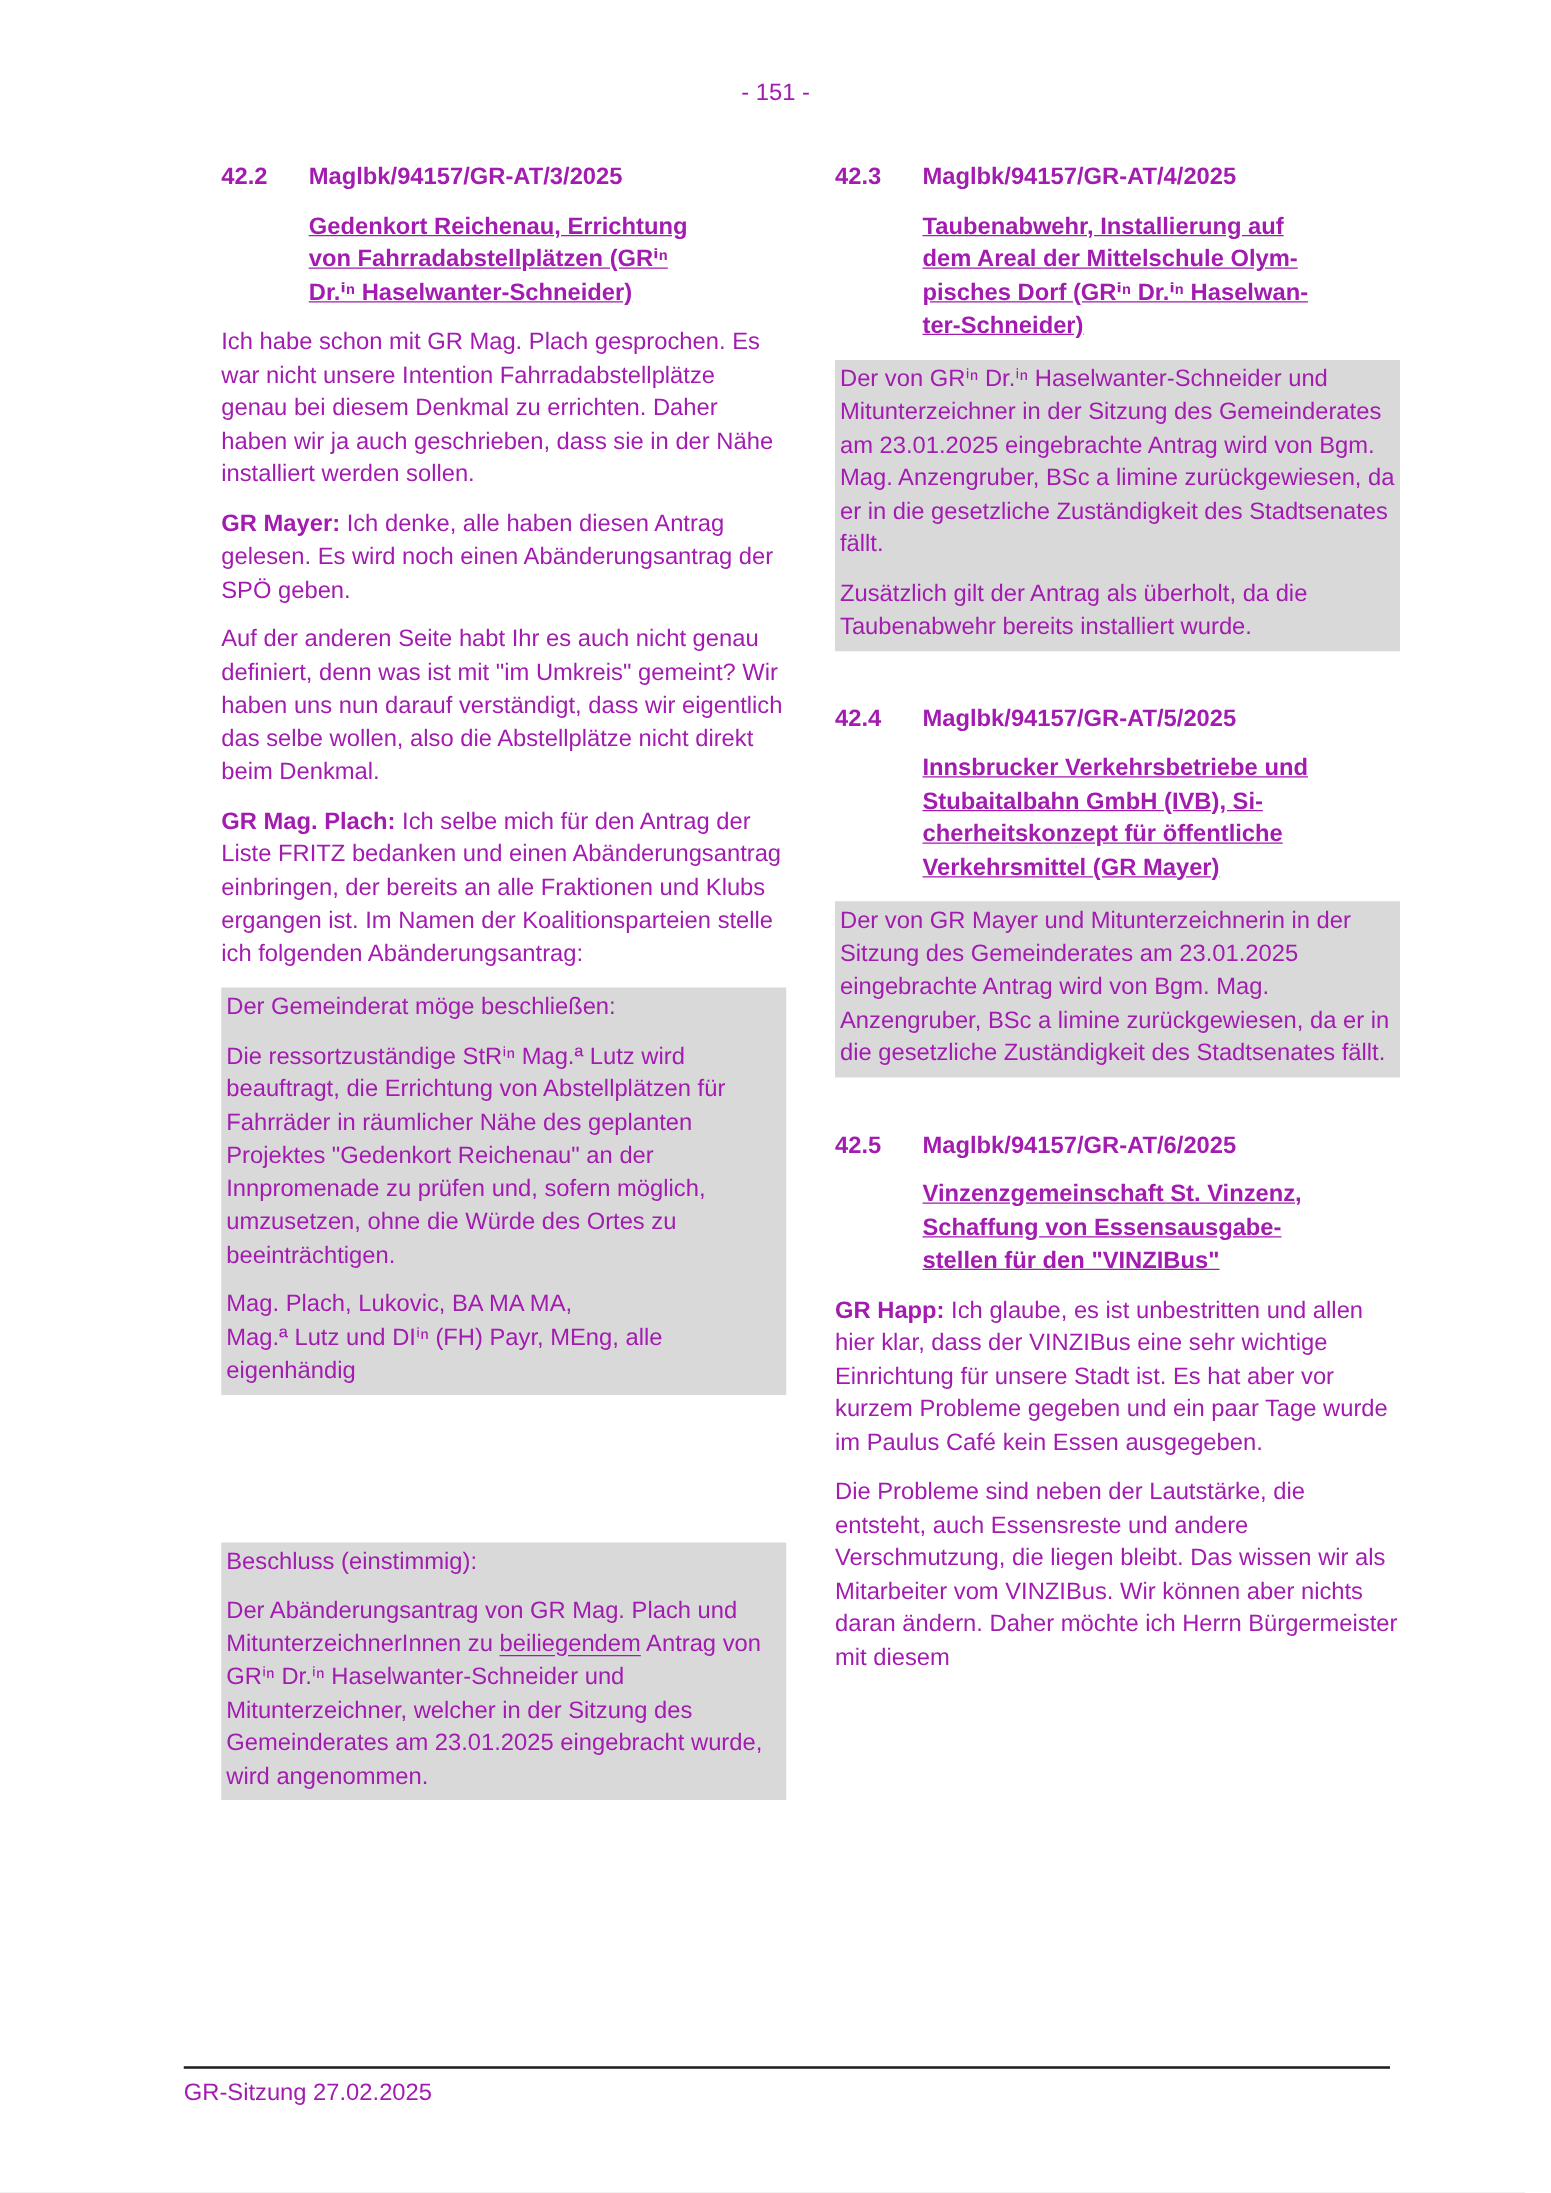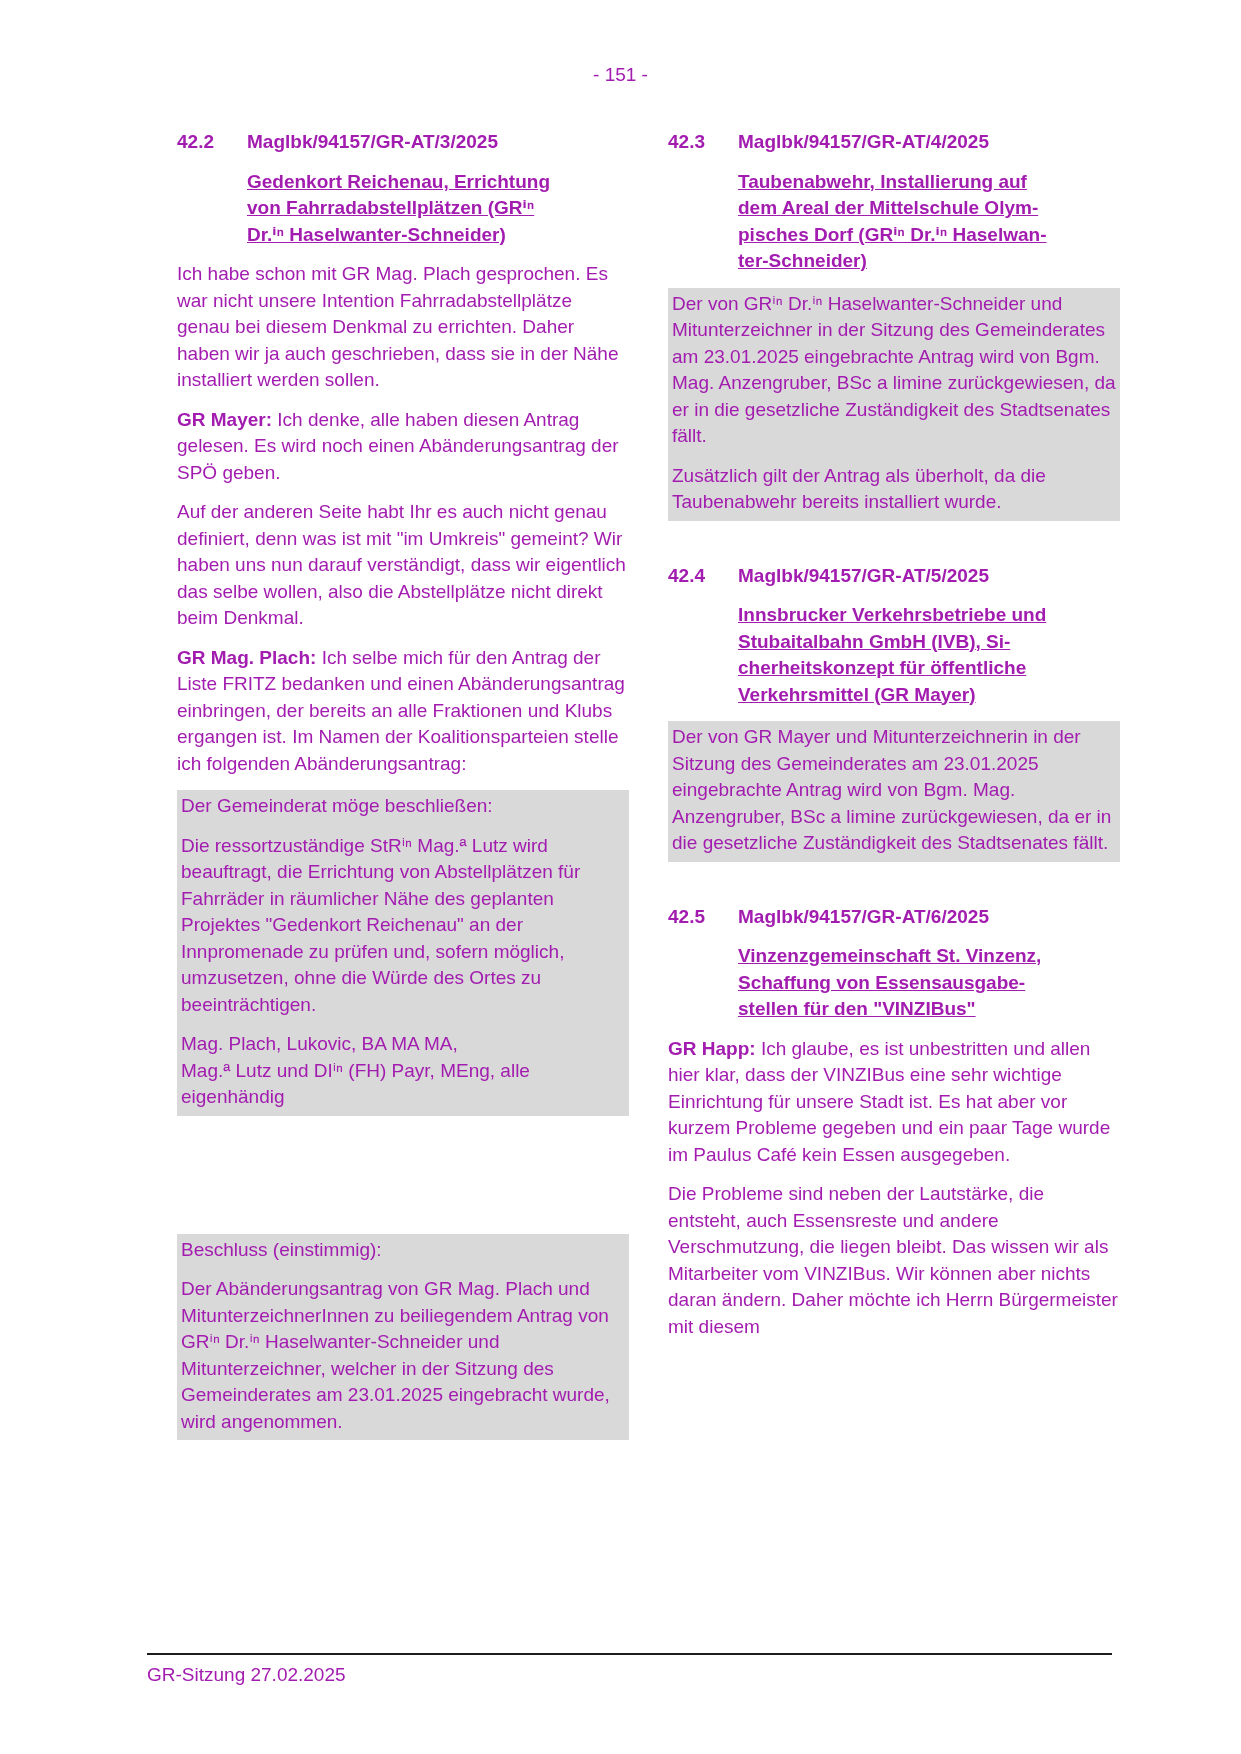--- a/index.html
+++ b/index.html
@@ -22,21 +22,21 @@
   .col-right { left:668px; }
 
   .sec-head { display:flex; font-weight:bold; }
   .sec-num  { flex:0 0 70px; }
   .sec-ref  { flex:1 1 auto; }
   .sec-title { margin:13px 0 13px 70px; font-weight:bold; }
   .sec-title div { display:block;text-decoration:underline; }
 
   p.body { margin:0 0 13px 0; }
   .bold { font-weight:bold; }
-  .u { text-underline-offset:3px; }
+  .u { text-decoration:underline; text-underline-offset:3px; }
 
   .graybox {
     background:#d9d9d9;
     padding:3px 3px 5px 4px;
     margin:0 0 13px 0;
   }
   .graybox p { margin:0 0 13px 0; }
   .graybox p:last-child { margin-bottom:0; }
   .sigline { display:block; }
 

